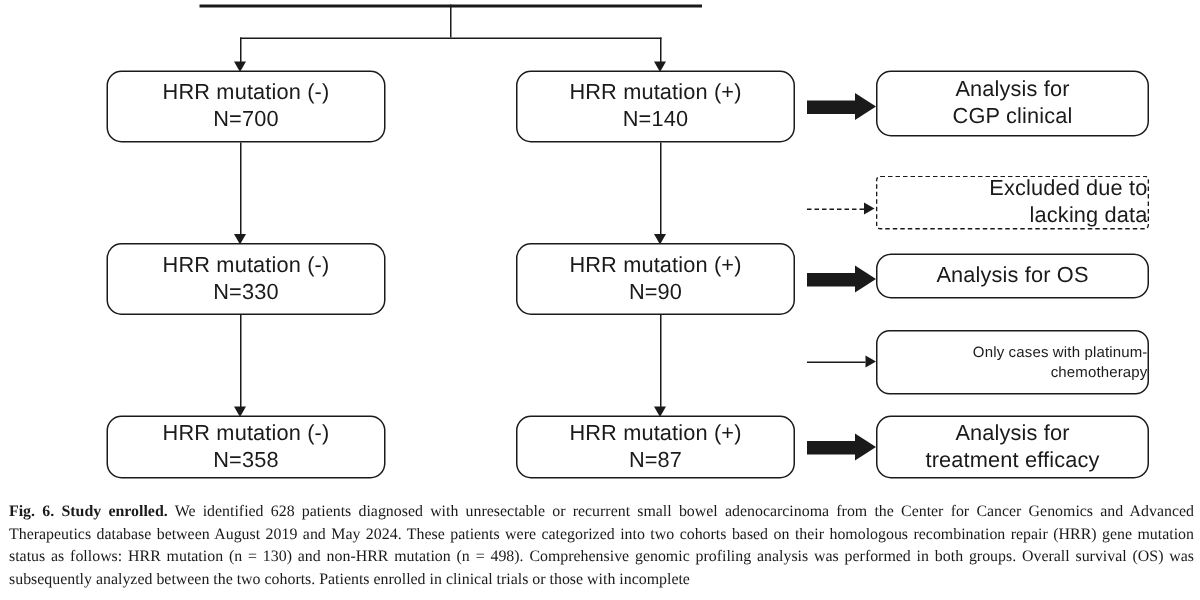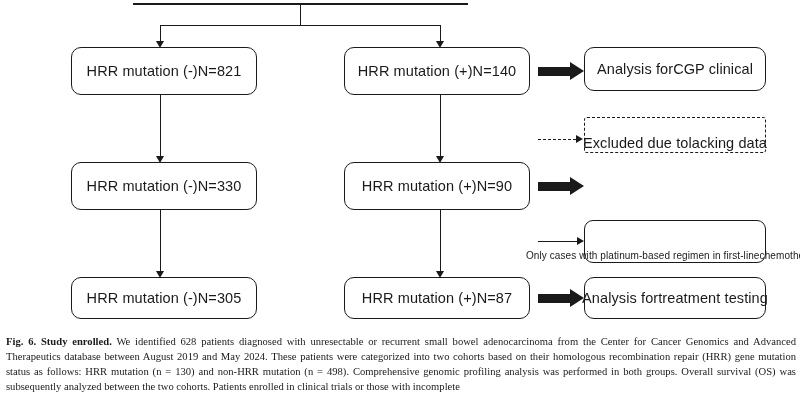--- a/index.html
+++ b/index.html
@@ -23,21 +23,21 @@
     height: 332px;
   }
 
   .box {
     position: absolute;
     box-sizing: border-box;
     border: 1.6px solid #1a1a1a;
     border-radius: 10px;
     background: #ffffff;
     display: flex;
-    flex-direction: row;
+    flex-direction: column;
     align-items: center;
     justify-content: center;
     text-align: center;
     font-size: 14.5px;
     line-height: 1.25;
     letter-spacing: 0.1px;
   }
   .box .line { display: block; white-space: nowrap; }
 
   .box.dashed {
@@ -142,21 +142,21 @@
   <div class="hline" style="left:133px; top:3px; width:335px; border-top-width:2.4px;"></div>
   <div class="vline" style="left:300px; top:3px; height:22px;"></div>
   <div class="hline" style="left:160px; top:25px; width:281px;"></div>
   <div class="vline" style="left:160px; top:25px; height:17px;"></div>
   <div class="arrowhead" style="left:156px; top:41px;"></div>
   <div class="vline" style="left:440px; top:25px; height:17px;"></div>
   <div class="arrowhead" style="left:436px; top:41px;"></div>
 
   <div class="box cohort col-left" style="top:47px;">
     <span class="line">HRR mutation (-)</span>
-    <span class="line">N=821</span>
+    <span class="line">N=700</span>
   </div>
 
   <div class="box cohort col-mid" style="top:47px;">
     <span class="line">HRR mutation (+)</span>
     <span class="line">N=140</span>
   </div>
 
   <div class="fat-arrow" style="left:538px; top:62px; width:46px;">
     <div class="shaft" style="width:32px;"></div>
       <div class="head"></div>
@@ -189,54 +189,56 @@
   <div class="box cohort col-mid" style="top:162px;">
     <span class="line">HRR mutation (+)</span>
     <span class="line">N=90</span>
   </div>
 
   <div class="fat-arrow" style="left:538px; top:177px; width:46px;">
     <div class="shaft" style="width:32px;"></div>
       <div class="head"></div>
   </div>
 
+  <div class="box outcome" style="top:169px; height:30px;">
+    <span class="line">Analysis for OS</span>
+  </div>
 
   <div class="vline" style="left:160px; top:210px; height:62px;"></div>
   <div class="arrowhead" style="left:156px; top:271px;"></div>
   <div class="vline" style="left:440px; top:210px; height:62px;"></div>
   <div class="arrowhead" style="left:436px; top:271px;"></div>
 
   <div class="thin-arrow" style="left:538px; top:236px; width:46px;">
     <div class="shaft" style="width:39px;"></div>
       <div class="head"></div>
   </div>
   <div class="box small outcome" style="top:220px; height:43px;align-items:flex-end;">
     <span class="line">Only cases with platinum-</span>
-    <span class="line">based regimen in first-line</span>
     <span class="line">chemotherapy</span>
   </div>
 
   <div class="box cohort col-left" style="top:277px; height:42px;">
     <span class="line">HRR mutation (-)</span>
-    <span class="line">N=305</span>
+    <span class="line">N=358</span>
   </div>
 
   <div class="box cohort col-mid" style="top:277px; height:42px;">
     <span class="line">HRR mutation (+)</span>
     <span class="line">N=87</span>
   </div>
 
   <div class="fat-arrow" style="left:538px; top:289px; width:46px;">
     <div class="shaft" style="width:32px;"></div>
       <div class="head"></div>
   </div>
 
   <div class="box outcome" style="top:277px; height:42px;">
     <span class="line">Analysis for</span>
-    <span class="line">treatment testing</span>
+    <span class="line">treatment efficacy</span>
   </div>
 
 </div>
 
 <div id="caption">
   <span class="cap-label">Fig. 6.</span>
   <span class="cap-label">Study enrolled.</span>
   <span class="cap-body">We identified 628 patients diagnosed with unresectable or recurrent small bowel adenocarcinoma from the Center for Cancer Genomics and Advanced Therapeutics database between August 2019 and May 2024. These patients were categorized into two cohorts based on their homologous recombination repair (HRR) gene mutation status as follows: HRR mutation (n = 130) and non-HRR mutation (n = 498). Comprehensive genomic profiling analysis was performed in both groups. Overall survival (OS) was subsequently analyzed between the two cohorts. Patients enrolled in clinical trials or those with incomplete</span>
 </div>
 

